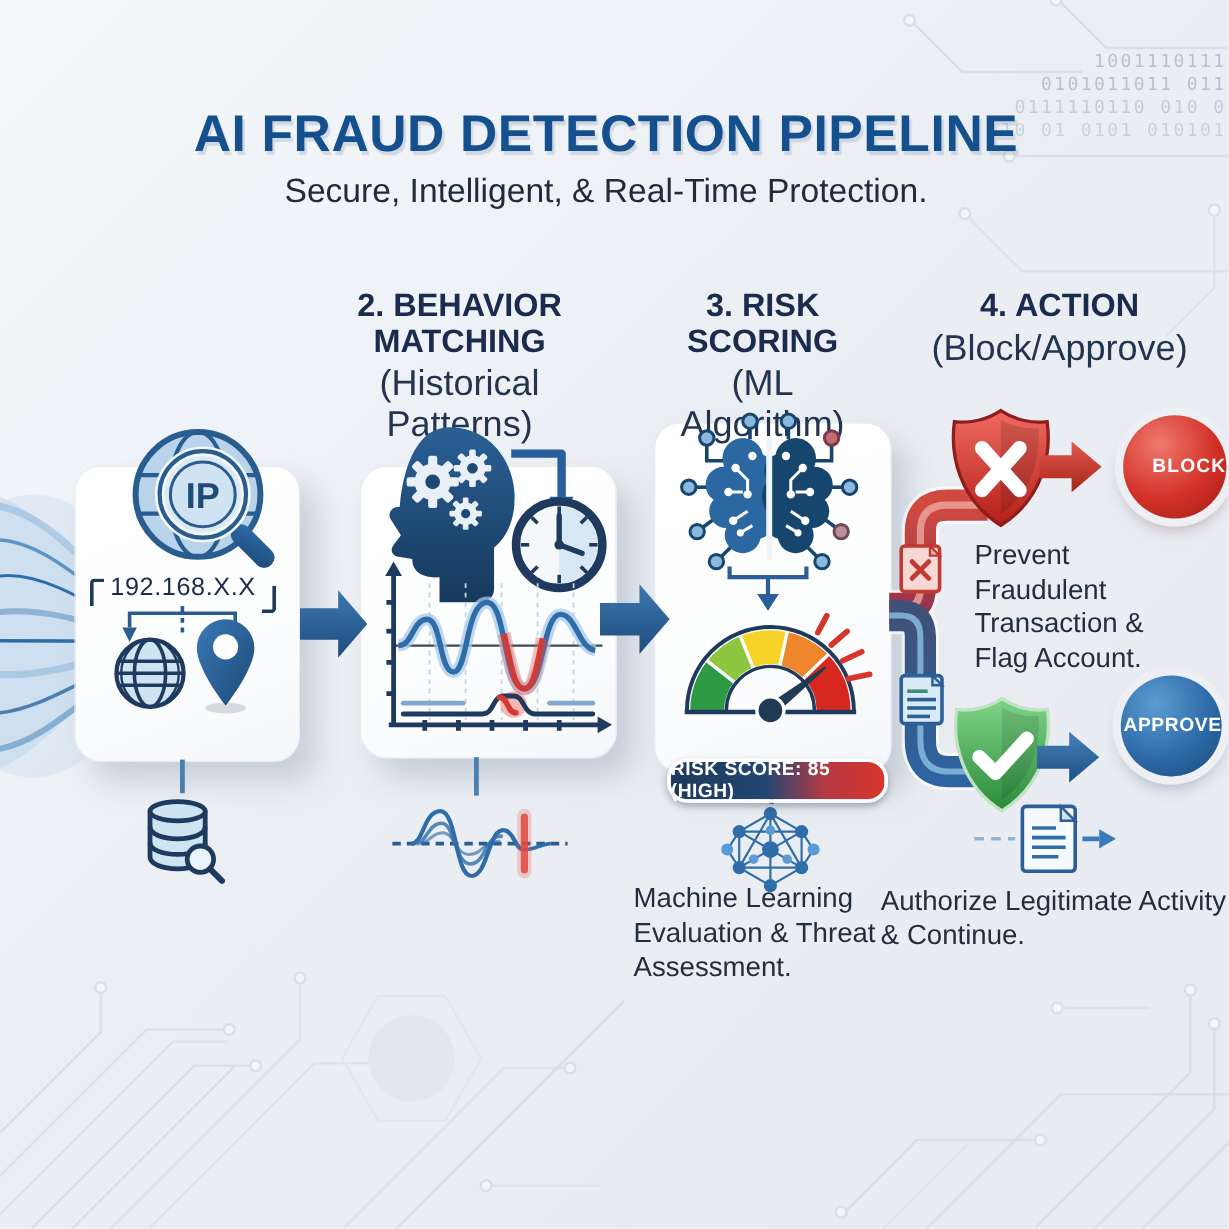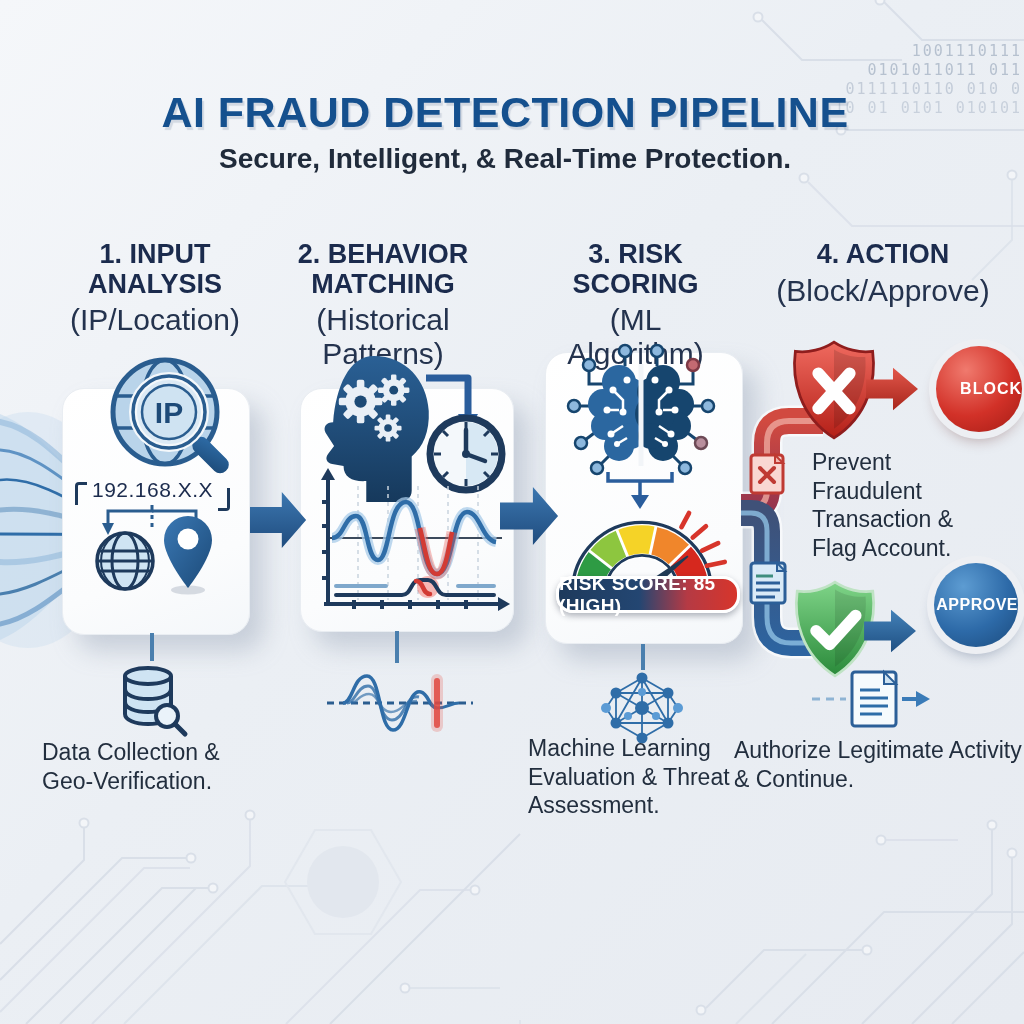--- a/index.html
+++ b/index.html
@@ -5,40 +5,40 @@
   html,body{margin:0;padding:0;}
   body{font-family:"Liberation Sans","DejaVu Sans",sans-serif;}
   #canvas{position:relative;width:1024px;height:1024px;overflow:hidden;
     background:linear-gradient(135deg,#f5f7fa 0%,#ebeff4 45%,#e7ebf1 100%);}
   .abs{position:absolute;}
   svg{display:block;overflow:visible;}
 
   
   .title{top:88px;left:0;width:1010px;text-align:center;font-size:43px;font-weight:800;
     color:#15508e;letter-spacing:.5px;text-shadow:2px 3px 1px rgba(30,60,100,.14);z-index:2;}
-  .subtitle{top:143px;left:0;width:1010px;text-align:center;font-size:28px;font-weight:700;
+  .subtitle{top:143px;left:0;width:1010px;text-align:center;font-size:28px;font-weight:400;
     color:#202b3b;z-index:2;}
 
   
   .stage-header{top:240px;text-align:center;z-index:2;}
   .sh-title{font-size:27px;font-weight:800;color:#1b2b4d;line-height:1.1;}
   .sh-sub{font-size:30px;font-weight:400;color:#24334e;margin-top:4px;}
 
   
   .card{background:linear-gradient(160deg,#ffffff 0%,#fbfcfd 70%,#f4f7fa 100%);
     border:1px solid #e9edf2;border-radius:22px;z-index:1;
     box-shadow:14px 16px 24px rgba(144,158,178,.40);}
   .connector{width:4px;background:#4a7fae;z-index:1;}
 
   .caption{font-size:23px;font-weight:500;color:#222e3e;text-align:left;line-height:1.24;z-index:2;}
 
-  .badge{top:576px;left:556px;width:178px;height:31px;border-radius:17px;border:3px solid #fff;
+  .badge{top:632px;left:556px;width:178px;height:31px;border-radius:17px;border:3px solid #fff;
     background:linear-gradient(90deg,#1e3a5c 0%,#234672 45%,#b53a44 72%,#d7352b 100%);
     display:flex;align-items:center;justify-content:center;color:#fff;font-weight:700;
-    font-size:19px;letter-spacing:.4px;z-index:3;box-shadow:0 3px 6px rgba(40,50,70,.35);}
+    font-size:16px;letter-spacing:.4px;z-index:3;box-shadow:0 3px 6px rgba(40,50,70,.35);}
 
   .round-btn{border-radius:50%;display:flex;align-items:center;justify-content:flex-end;
     color:#fff;font-weight:800;z-index:3;margin-left:24px;}
   .btn-block{top:346px;left:912px;width:86px;height:86px;font-size:16px;letter-spacing:1px;
     background:radial-gradient(circle at 35% 28%,#f07a6e 0%,#d23128 55%,#a31c15 100%);
     box-shadow:0 0 0 7px #edeff3,0 8px 14px rgba(90,30,25,.35);}
   .btn-approve{top:563px;left:910px;width:84px;height:84px;font-size:16px;letter-spacing:.5px;
     background:radial-gradient(circle at 35% 28%,#5d9cd2 0%,#2d6aa8 55%,#1b4a7c 100%);
     box-shadow:0 0 0 7px #edeff3,0 8px 14px rgba(25,50,90,.35);}
 
@@ -114,24 +114,20 @@
   <div class="abs binary">
     <div>1001110111</div>
     <div>0101011011 011</div>
     <div style="opacity:.75">0111110110 010 0</div>
     <div style="opacity:.65">10 01 0101 010101</div>
   </div>
 
   <div class="abs title">AI FRAUD DETECTION PIPELINE</div>
   <div class="abs subtitle">Secure, Intelligent, &amp; Real-Time Protection.</div>
 
-  <div class="abs stage-header" style="left:55px;width:200px;">
-    <div class="sh-title">1. INPUT ANALYSIS</div>
-    <div class="sh-sub">(IP/Location)</div>
-  </div>
   <div class="abs stage-header" style="left:268px;width:230px;">
     <div class="sh-title">2. BEHAVIOR MATCHING</div>
     <div class="sh-sub">(Historical Patterns)</div>
   </div>
   <div class="abs stage-header" style="left:548px;width:175px;">
     <div class="sh-title">3. RISK SCORING</div>
     <div class="sh-sub">(ML Algorithm)</div>
   </div>
   <div class="abs stage-header" style="left:763px;width:240px;">
     <div class="sh-title">4. ACTION</div>
@@ -235,21 +231,20 @@
     <g fill="#cfe4f3" stroke="#1e3a5c" stroke-width="4" stroke-linejoin="round">
       <path d="M 12 14 V 52 C 12 58 22 62 35 62 C 48 62 58 58 58 52 V 14"></path>
       <ellipse cx="35" cy="14" rx="23" ry="8"></ellipse>
       <path d="M 12 27 C 12 33 22 37 35 37 C 48 37 58 33 58 27" fill="none"></path>
       <path d="M 12 40 C 12 46 22 50 35 50 C 48 50 58 46 58 40" fill="none"></path>
     </g>
     <circle cx="54" cy="54" r="11" fill="#eaf3fa" stroke="#1e3a5c" stroke-width="4"></circle>
     <line x1="62" y1="62" x2="72" y2="72" stroke="#1e3a5c" stroke-width="5" stroke-linecap="round"></line>
   </svg>
 
-  <div class="abs caption" style="left:42px;top:738px;width:222px;">Data Collection &amp; Geo-Verification.</div>
 
   <svg class="abs" style="left:300px;top:348px;z-index:2;" width="142" height="162" viewBox="0 0 150 170">
     <defs>
         <linearGradient id="gHead" x1="0" y1="0" x2="0" y2="1">
       <stop offset="0" stop-color="#2a6095"></stop>
           <stop offset="1" stop-color="#16395c"></stop>
         </linearGradient>
       </defs>
     <path d="M 78 8 C 112 8 134 34 136 66 C 137 88 130 104 118 114 L 118 150 C 118 158 112 162 104 162 L 70 162 L 70 140 C 56 141 46 136 46 124 L 34 122 C 28 121 26 116 30 111 L 36 103 L 27 89 C 24 83 28 78 35 78 C 38 40 52 8 78 8 Z" fill="url(#gHead)"></path>
     <g>

